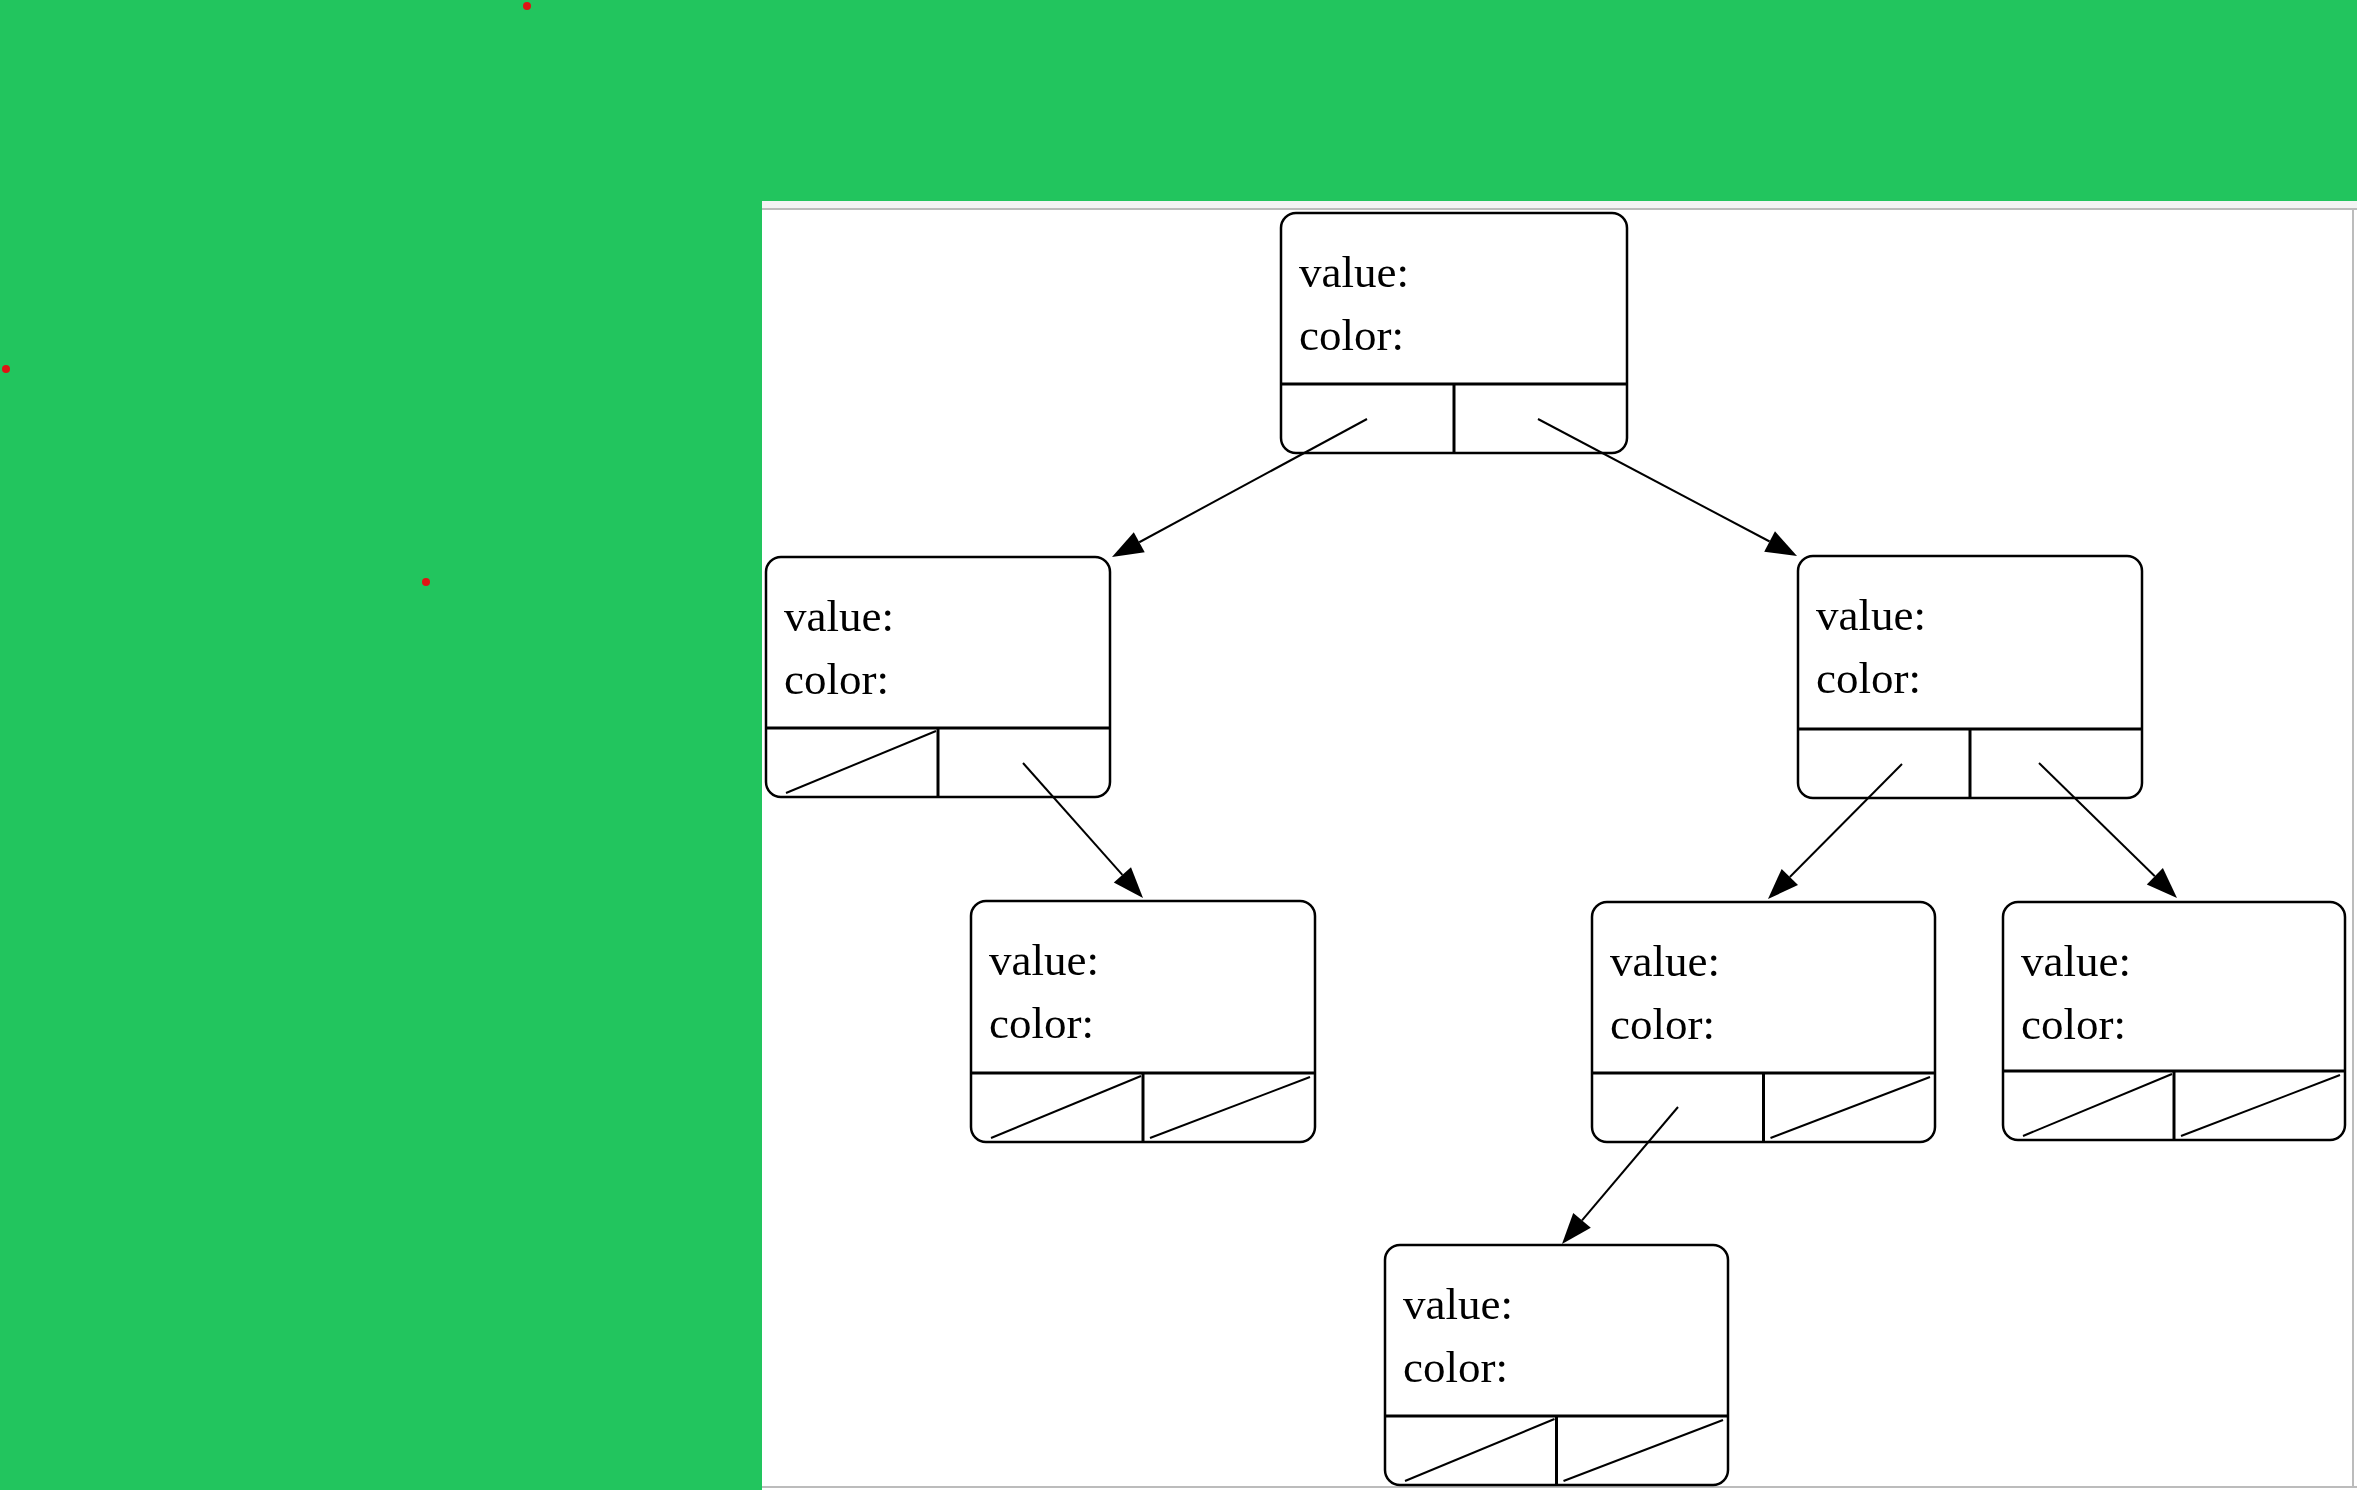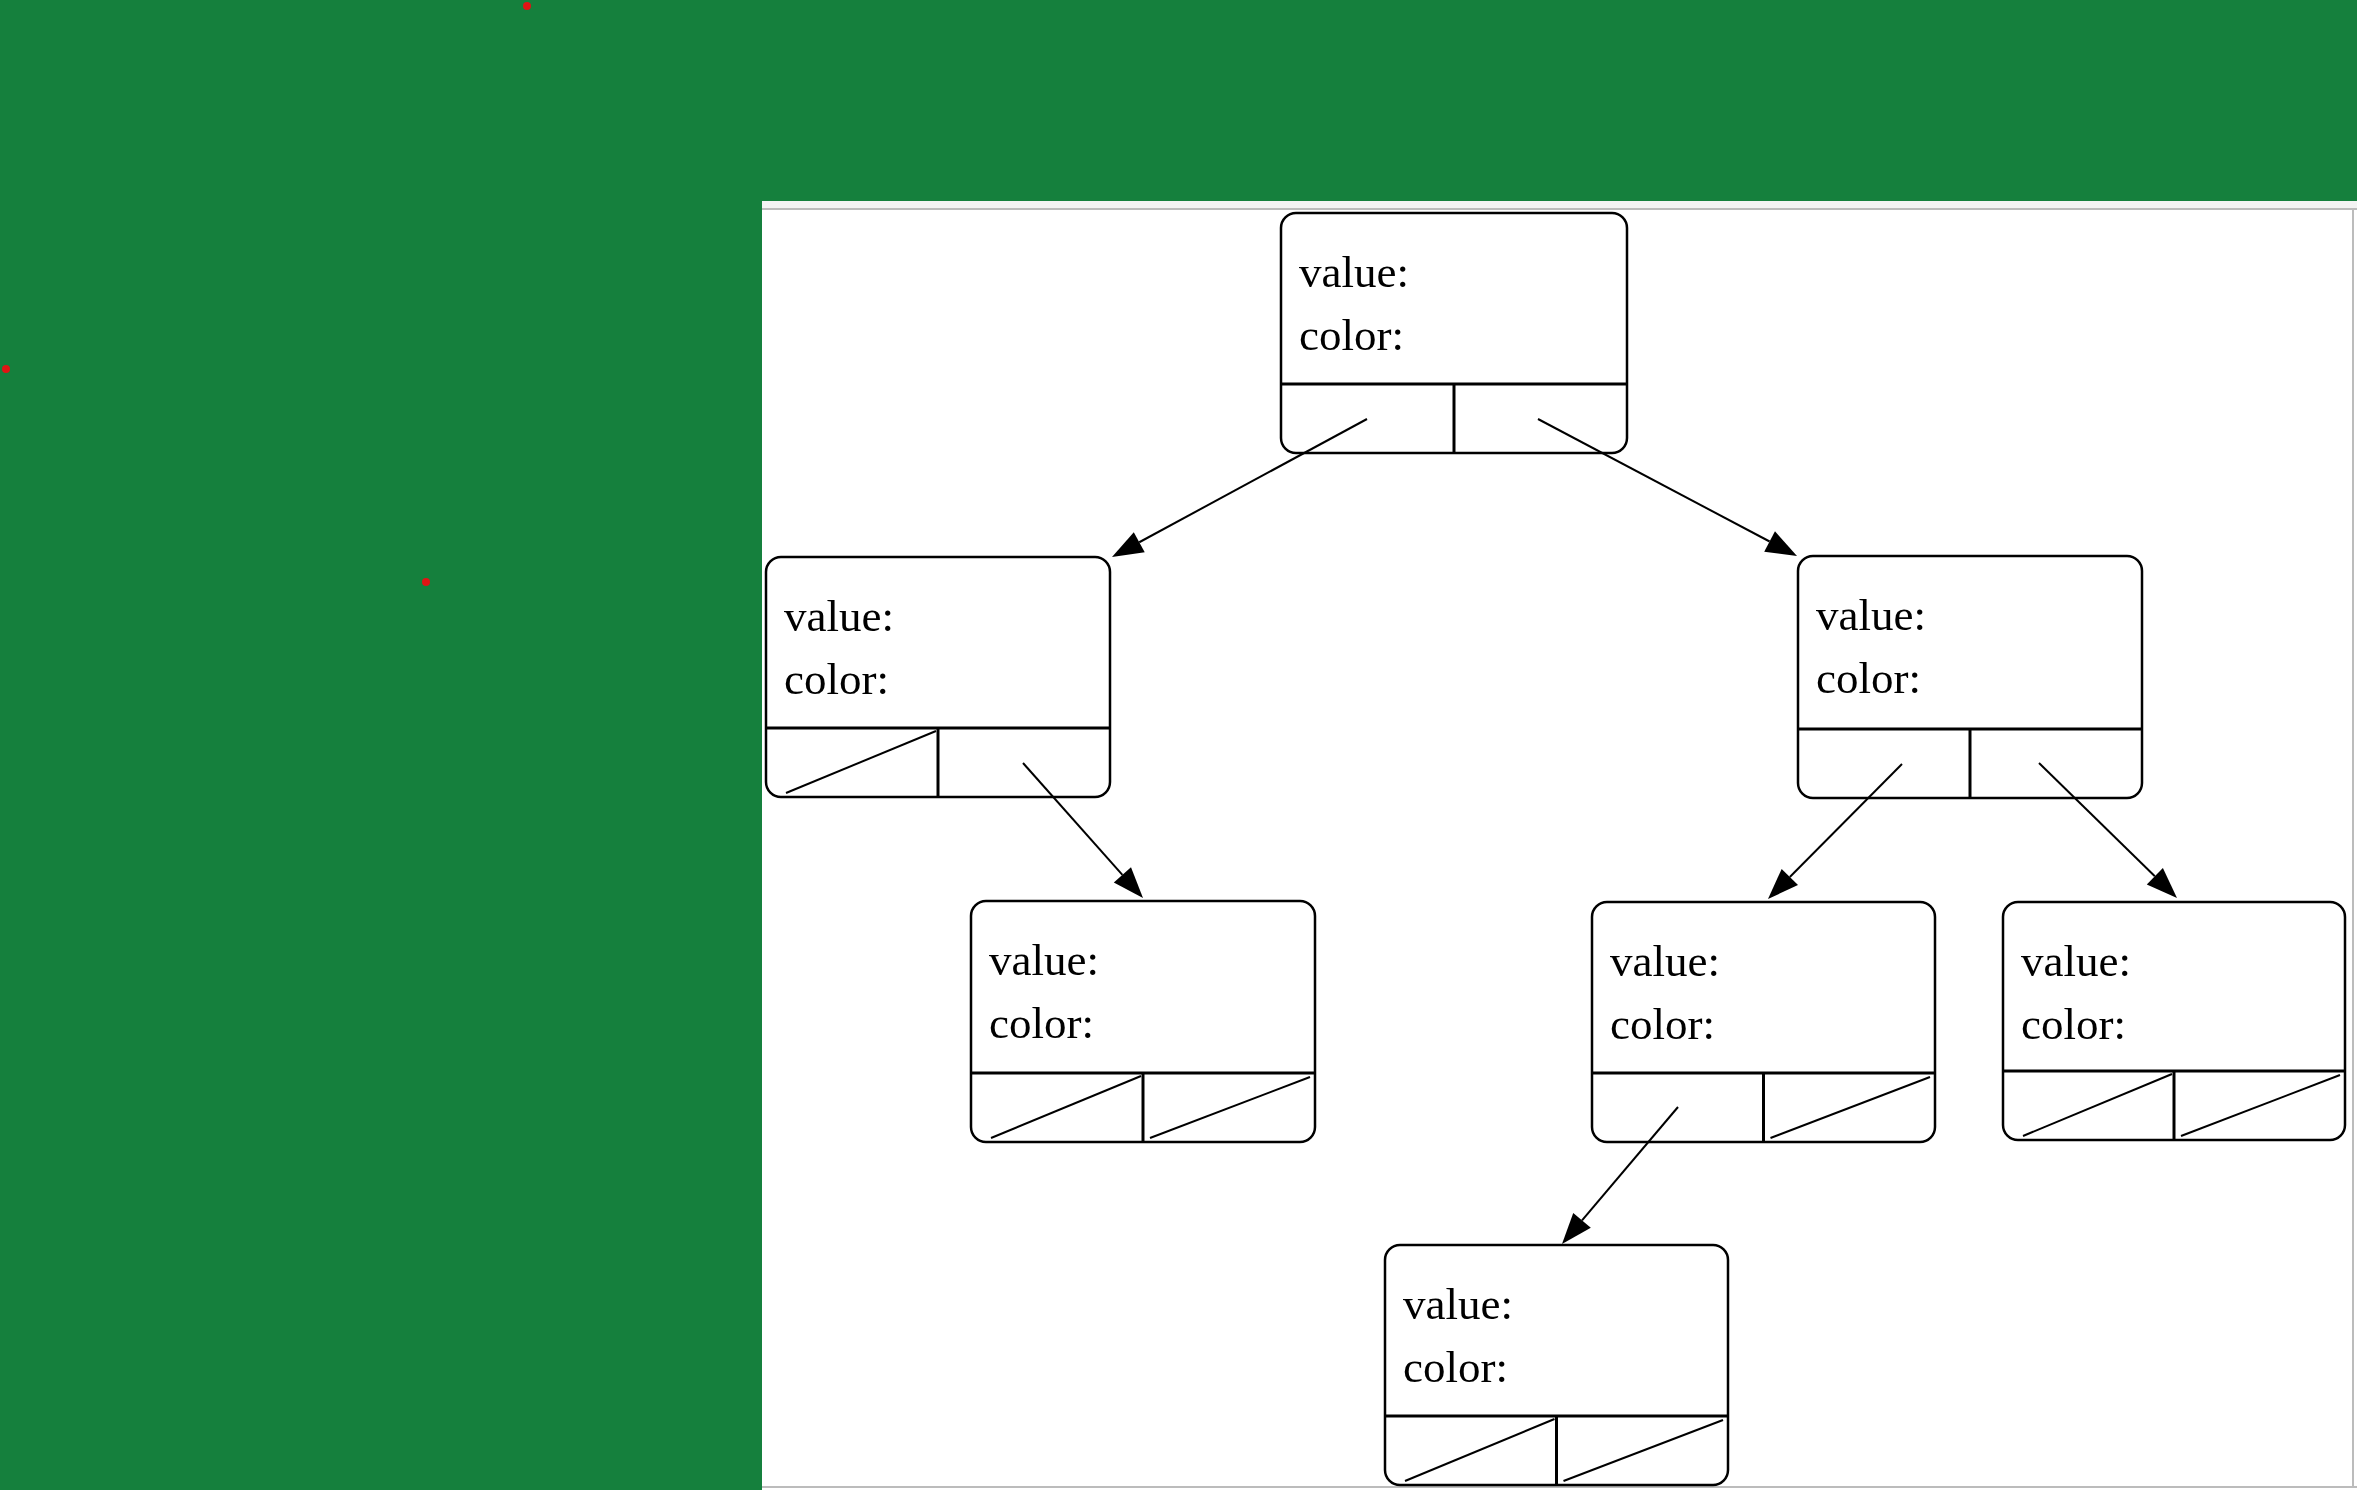--- a/index.html
+++ b/index.html
@@ -8,21 +8,21 @@
     width: 2357px;
     height: 1490px;
     overflow: hidden;
     background: #000000;
     font-family: "Liberation Serif", "DejaVu Serif", serif;
   }
   #desktop {
     position: absolute;
     left: 0; top: 0;
     width: 2357px; height: 1490px;
-    background: #15803d;
+    background: #22c55e;
   }
   .red-dot {
     position: absolute;
     width: 8px; height: 8px;
     border-radius: 50%;
   }
   #image-window {
     position: absolute;
     background: #ffffff;
   }

